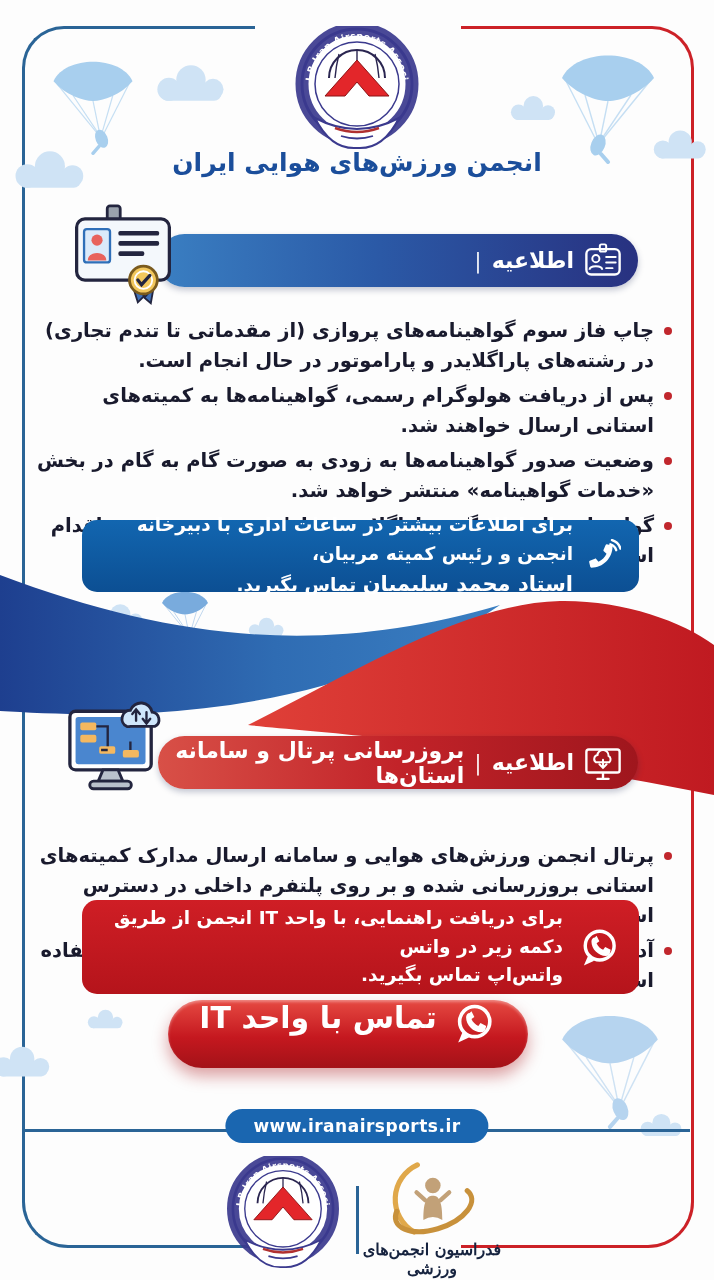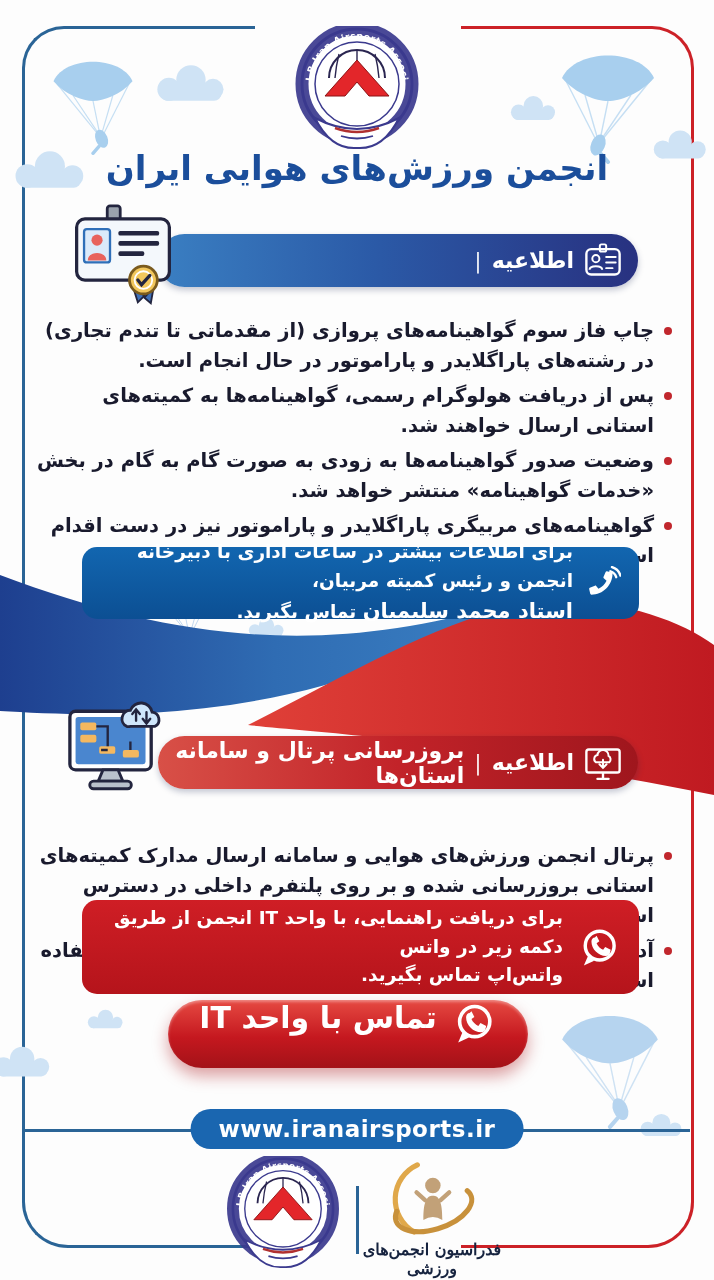--- a/index.html
+++ b/index.html
@@ -12,21 +12,21 @@
   .frame.red  { right:20px; border:3px solid #cc2127; border-left:none; border-radius:0 42px 46px 0; }
 
   
   .deco { position:absolute; z-index:2; pointer-events:none; }
   .cloud { color:#cfe3f5; }
   .waves { position:absolute; left:0; top:563px; width:714px; height:250px; z-index:2; pointer-events:none; }
 
   
   .logo-top { position:absolute; left:50%; top:26px; transform:translateX(-50%); width:124px; height:134px; z-index:4; }
   .page-title { position:absolute; left:0; right:0; top:148px; text-align:center; z-index:4;
-                color:#1b4e9b; font-size:34px; font-weight:bold; letter-spacing:-0.5px; }
+                color:#1b4e9b; font-size:25px; font-weight:bold; letter-spacing:-0.5px; }
 
   
   .banner { position:absolute; left:158px; width:480px; height:53px; border-radius:28px;
             display:flex; align-items:center; gap:10px; padding:0 16px; z-index:3;
             color:#fff; font-weight:bold; font-size:22px; box-shadow:0 3px 6px rgba(20,30,80,.25); }
   .banner.b1 { top:234px; background:linear-gradient(90deg,#3a7fc2 0%,#2b5aa7 45%,#283180 100%); }
   .banner.b2 { top:736px; background:linear-gradient(90deg,#d85047 0%,#c22329 50%,#9f161d 100%); }
   .banner .divider { font-weight:normal; opacity:.9; }
   .banner-icon { width:38px; height:38px; color:#fff; flex:0 0 auto; }
 
@@ -39,40 +39,40 @@
              color:#191a2d; font-size:19.5px; font-weight:bold; line-height:30px; text-align:right; }
   .bullets.s1 { top:316px; }
   .bullets.s2 { top:841px;text-align:right; }
   .bullets li { position:relative; padding-right:20px; margin-bottom:5px; }
   .bullets li::before { content:""; position:absolute; right:2px; top:11px; width:8px; height:8px;
                         border-radius:50%; background:#c1272d; }
 
   
   .contact-box { position:absolute; left:82px; width:557px; border-radius:15px; z-index:3;
                  display:flex; align-items:center; gap:14px; padding:10px 18px; color:#fff; }
-  .contact-box.blue { top:520px; height:72px; background:linear-gradient(180deg,#1266b0,#0c4f93);margin-top:27px; }
+  .contact-box.blue { top:520px; height:72px; background:linear-gradient(180deg,#1266b0,#0c4f93); }
   .contact-box.red  { top:900px; height:94px; background:linear-gradient(180deg,#cf1e25,#b5141b); }
   .contact-icon { width:34px; height:34px; color:#fff; flex:0 0 auto; }
   .contact-icon.wa { width:44px; height:44px; }
   .contact-text { font-size:18.5px; font-weight:bold; line-height:1.55; text-align:right; }
   .contact-text .hl { font-size:21px; }
 
   
   .cta { position:absolute; left:168px; top:1000px; width:360px; height:68px; border:none; cursor:pointer;
          border-radius:36px; z-index:3; display:flex; align-items:flex-start; justify-content:center; gap:14px;
          background:linear-gradient(180deg,#e64a42 0%,#c5181f 55%,#a31218 100%);
          box-shadow:0 8px 16px rgba(170,20,25,.4), inset 0 2px 3px rgba(255,255,255,.35);
          color:#fff; font-family:inherit; font-size:30px; font-weight:bold; }
   .cta-icon { width:46px; height:46px; color:#fff; }
 
   
   .site-line { position:absolute; left:24px; right:24px; top:1129px; height:3px; background:#2a6496; z-index:3; }
   .site-pill { position:absolute; left:50%; top:1109px; transform:translateX(-50%); z-index:4;
                background:#1a66b0; color:#fff; border-radius:22px; padding:7px 28px;
-               font-size:23px; font-weight:bold; letter-spacing:.5px; cursor:pointer; white-space:nowrap; }
+               font-size:17px; font-weight:bold; letter-spacing:.5px; cursor:pointer; white-space:nowrap; }
 
   
   .logo-bottom { position:absolute; left:226px; top:1156px; width:114px; height:122px; z-index:4; }
   .footer-sep { position:absolute; left:356px; top:1186px; width:3px; height:68px; background:#2a6496; z-index:4; }
   .logo-fed { position:absolute; left:378px; top:1158px; width:108px; height:86px; z-index:4; }
   .fed-name { position:absolute; left:350px; top:1240px; width:164px; text-align:center; z-index:4;
               font-family:"DejaVu Serif","Liberation Serif",serif; font-weight:bold;
               color:#16233f; font-size:16px; }
   svg text { font-family:"DejaVu Sans","Liberation Sans",sans-serif; }
 </style>

